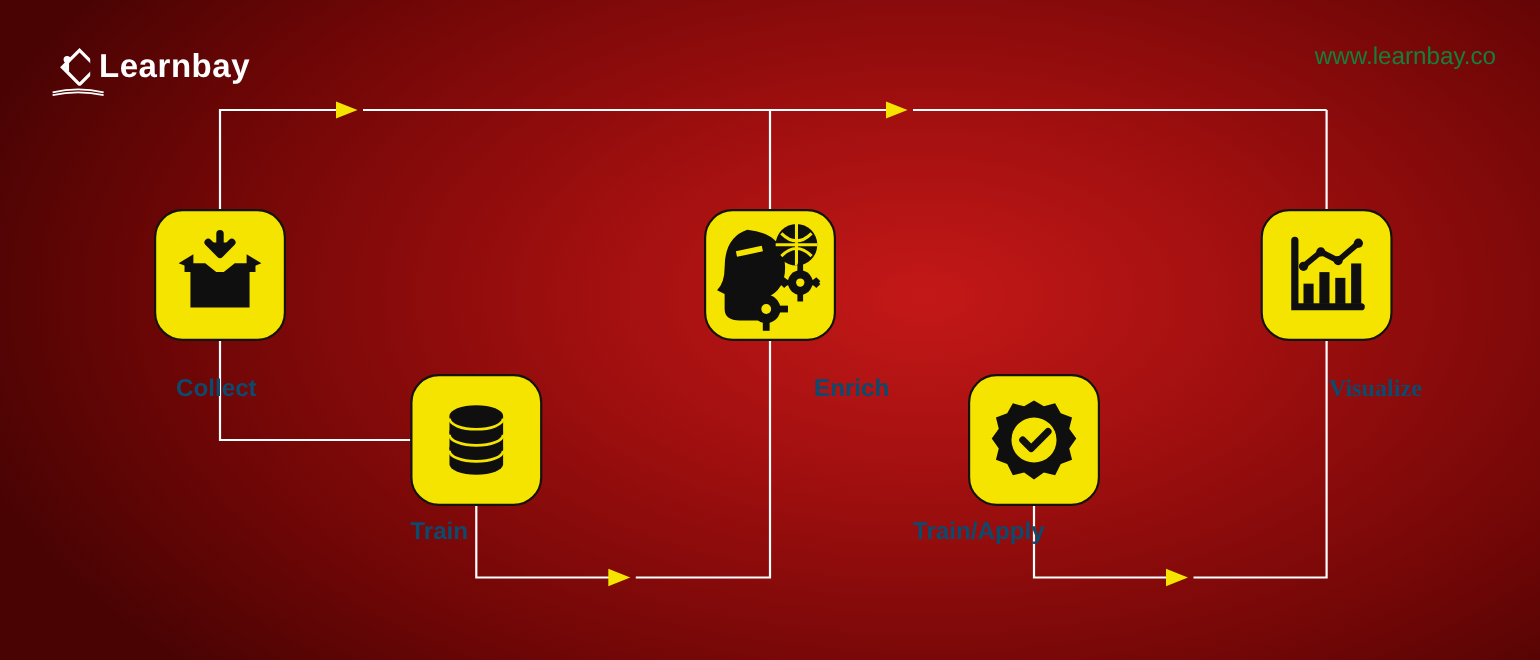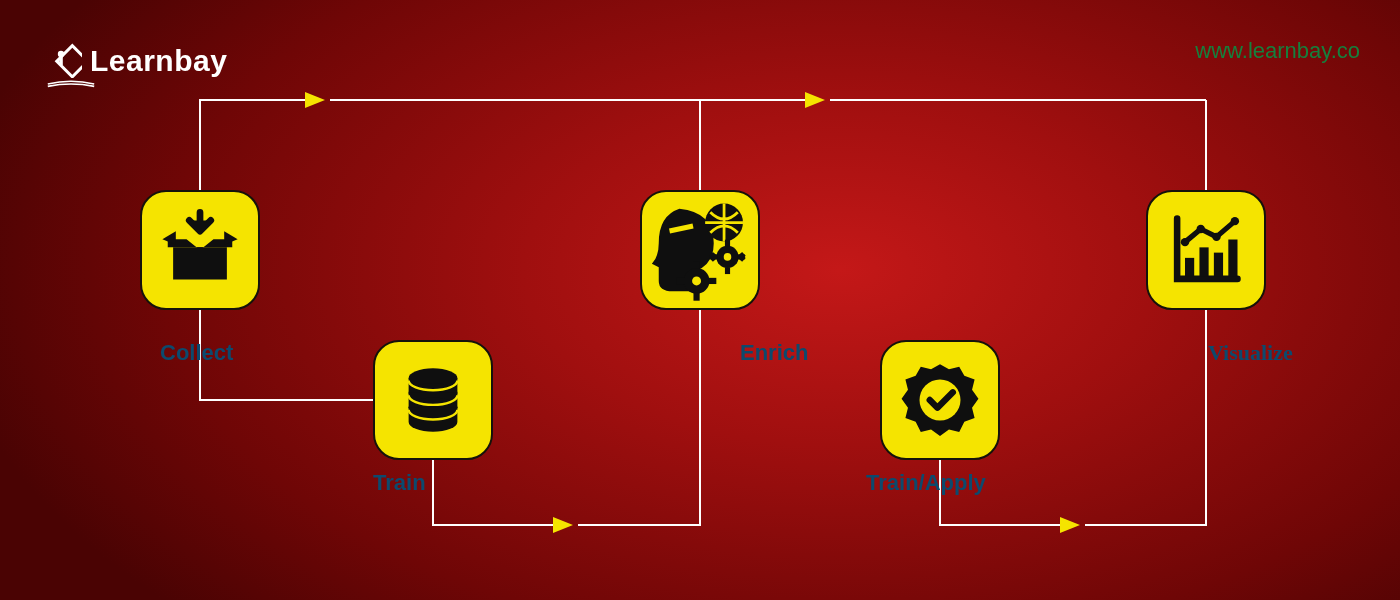--- a/index.html
+++ b/index.html
@@ -165,21 +165,21 @@
 </div>
 <div class="label" style="left:700px; top:340px;padding-left:40px;">Enrich</div>
 
 <div class="node" style="left:880px; top:340px;">
   <svg width="82" height="82" viewBox="0 0 64 64">
     <path fill="#0f0f0f" d="M32 4 L39 8 L47 6 L51 13 L59 16 L57 24 L62 31 L57 38 L59 46 L51 49 L47 57 L39 55 L32 60 L25 55 L17 57 L13 49 L5 46 L7 38 L2 31 L7 24 L5 16 L13 13 L17 6 L25 8 Z"></path>
     <circle cx="32" cy="32" r="16" fill="#f5e400"></circle>
     <path d="M24 32 L30 38 L42 26" stroke="#0f0f0f" stroke-width="5" fill="none" stroke-linecap="round" stroke-linejoin="round"></path>
   </svg>
 </div>
-<div class="label" style="left:830px; top:470px;margin-left:36px;">Train/Apply</div>
+<div class="label" style="left:830px; top:470px;">Train/Apply</div>
 
 <div class="node" style="left:1146px; top:190px;">
   <svg width="84" height="84" viewBox="0 0 64 64">
     <path d="M10 8 L10 54 L56 54" stroke="#0f0f0f" stroke-width="5" fill="none" stroke-linecap="round"></path>
     <rect x="16" y="38" width="7" height="14" fill="#0f0f0f"></rect>
     <rect x="27" y="30" width="7" height="22" fill="#0f0f0f"></rect>
     <rect x="38" y="34" width="7" height="18" fill="#0f0f0f"></rect>
     <rect x="49" y="24" width="7" height="28" fill="#0f0f0f"></rect>
     <path d="M16 26 L28 16 L40 22 L54 10" stroke="#0f0f0f" stroke-width="4" fill="none" stroke-linecap="round" stroke-linejoin="round"></path>
     <circle cx="16" cy="26" r="3.2" fill="#0f0f0f"></circle>

